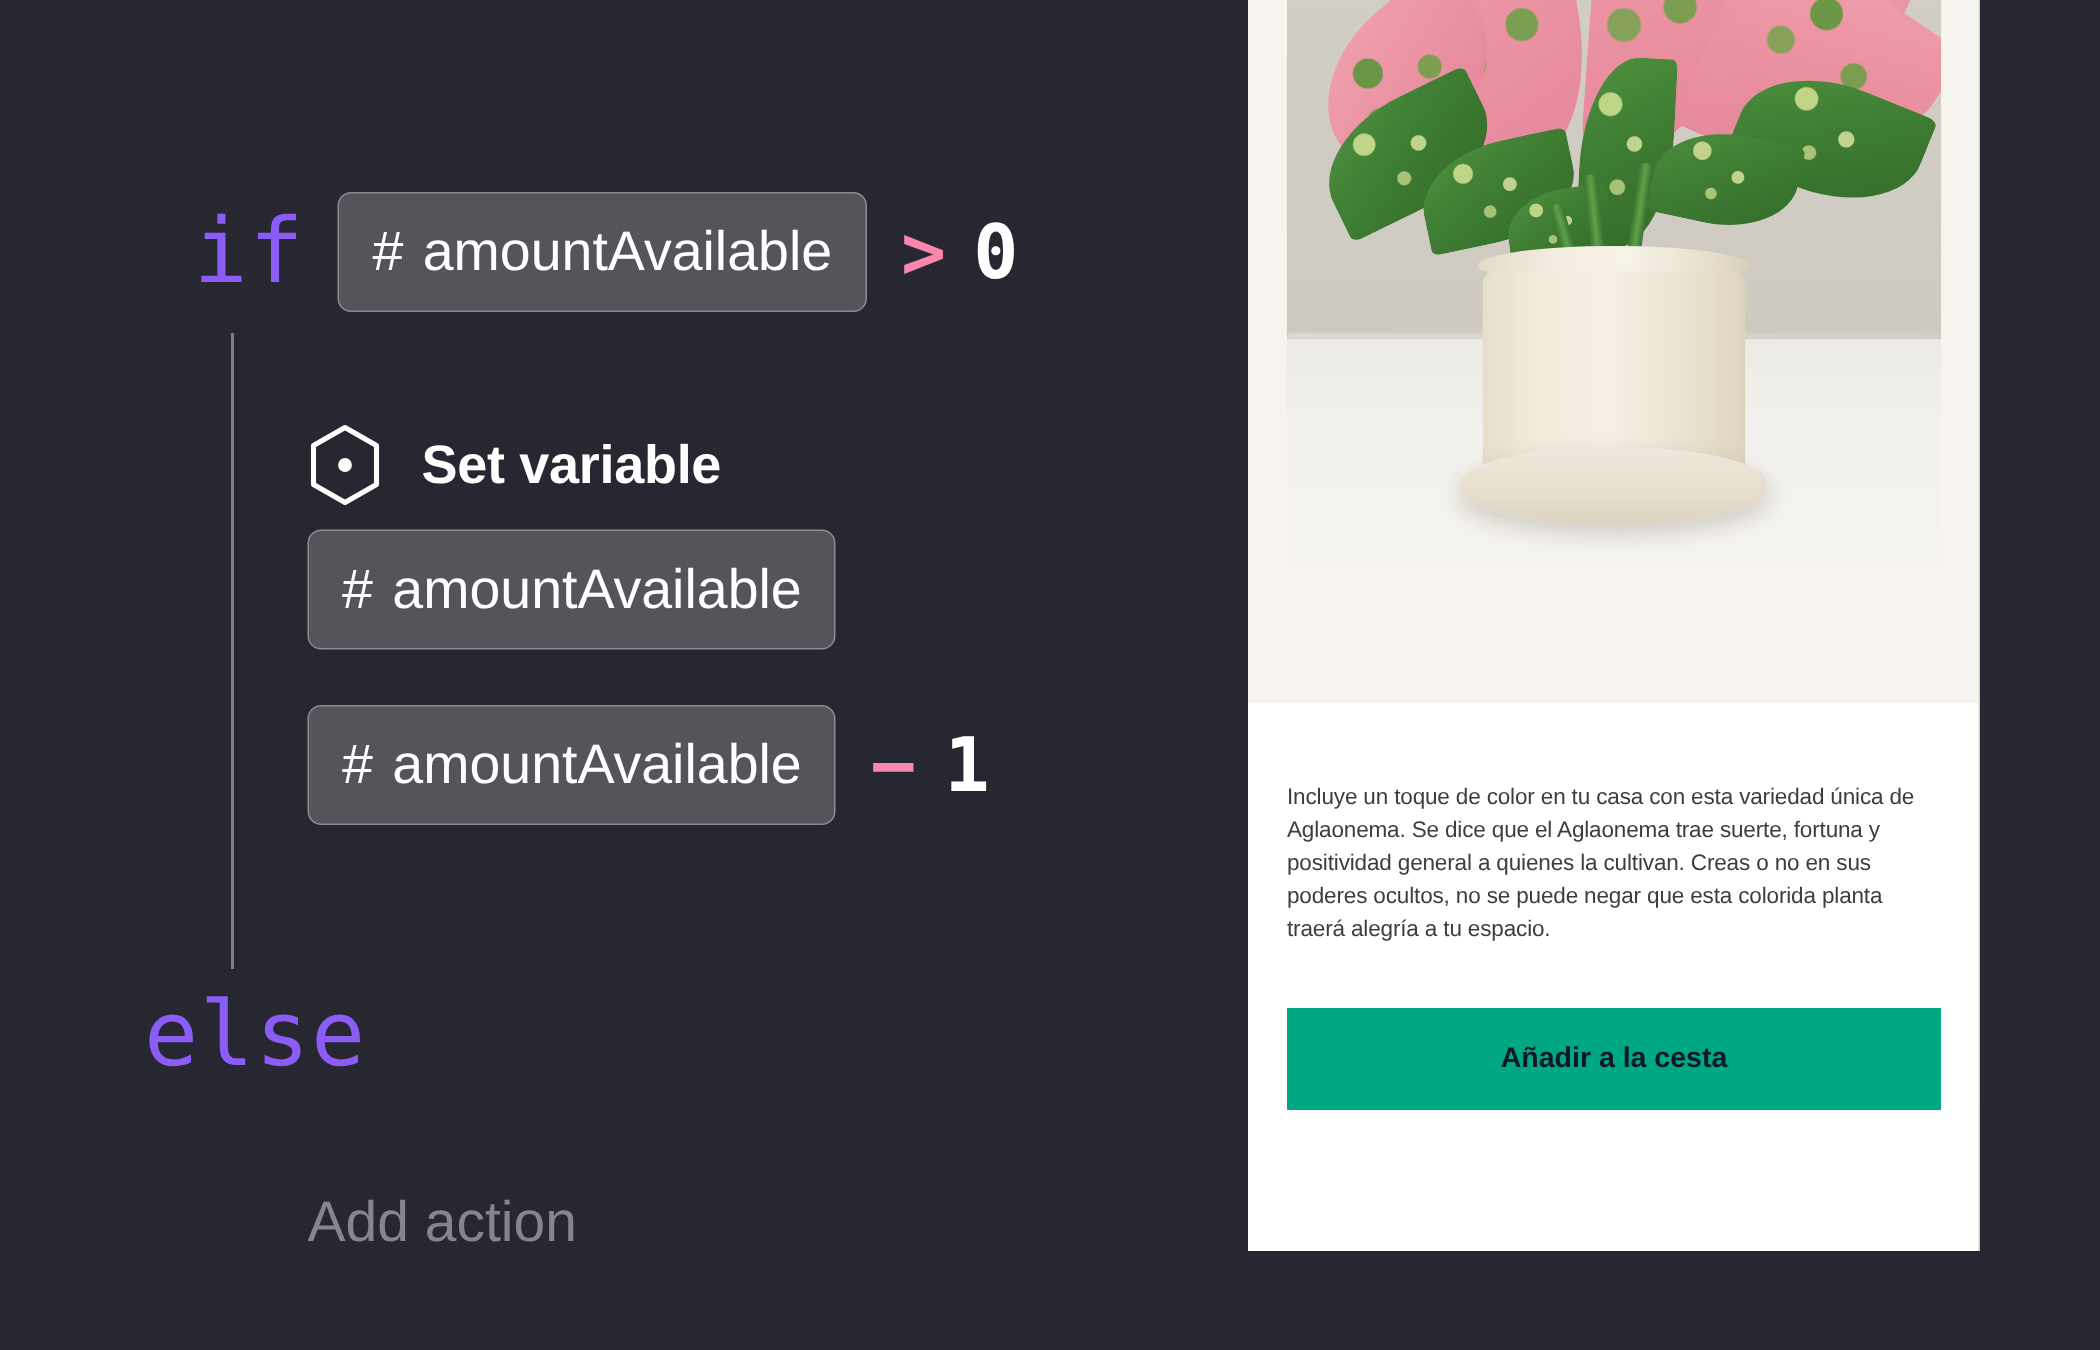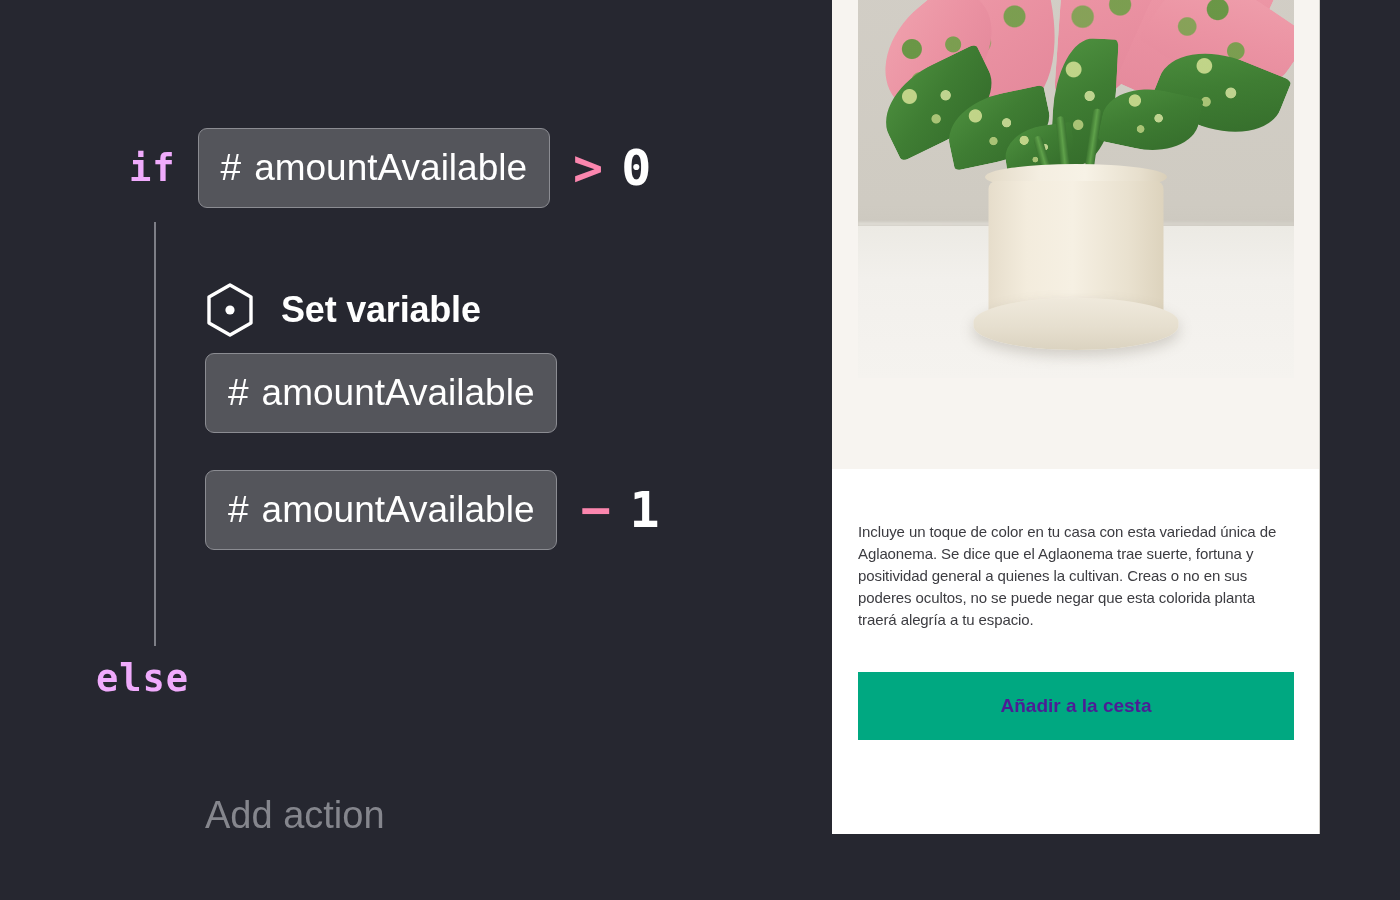--- a/index.html
+++ b/index.html
@@ -27,23 +27,23 @@
 
   .row {
     position: absolute;
     display: flex;
     align-items: center;
   }
 
   
   .keyword {
     font-family: "DejaVu Sans Mono", monospace;
-    font-size: 37px;
-    font-weight: 700;
-    color: #f0abfc;
+    font-size: 60px;
+    font-weight: 400;
+    color: #8b5cf6;
     letter-spacing: 1px;
     line-height: 1;
   }
 
   
   .operator {
     font-family: "DejaVu Sans Mono", monospace;
     font-size: 50px;
     font-weight: 700;
     color: #fb86ae;
@@ -249,21 +249,21 @@
     font-size: 16.5px;
     color: #85858b;
     font-family: "Liberation Sans", sans-serif;
   }
   #add-to-cart-button {
     display: block;
     width: 436px;
     margin-top: 42px;
     padding: 23px 0;
     background: #00a881;
-    color: #4c1d95;
+    color: #0f172a;
     border: none;
     font-size: 19px;
     font-weight: 700;
     font-family: "Liberation Sans", sans-serif;
     cursor: pointer;
     text-align: center;
   }
 </style>
 </head>
 <body>

